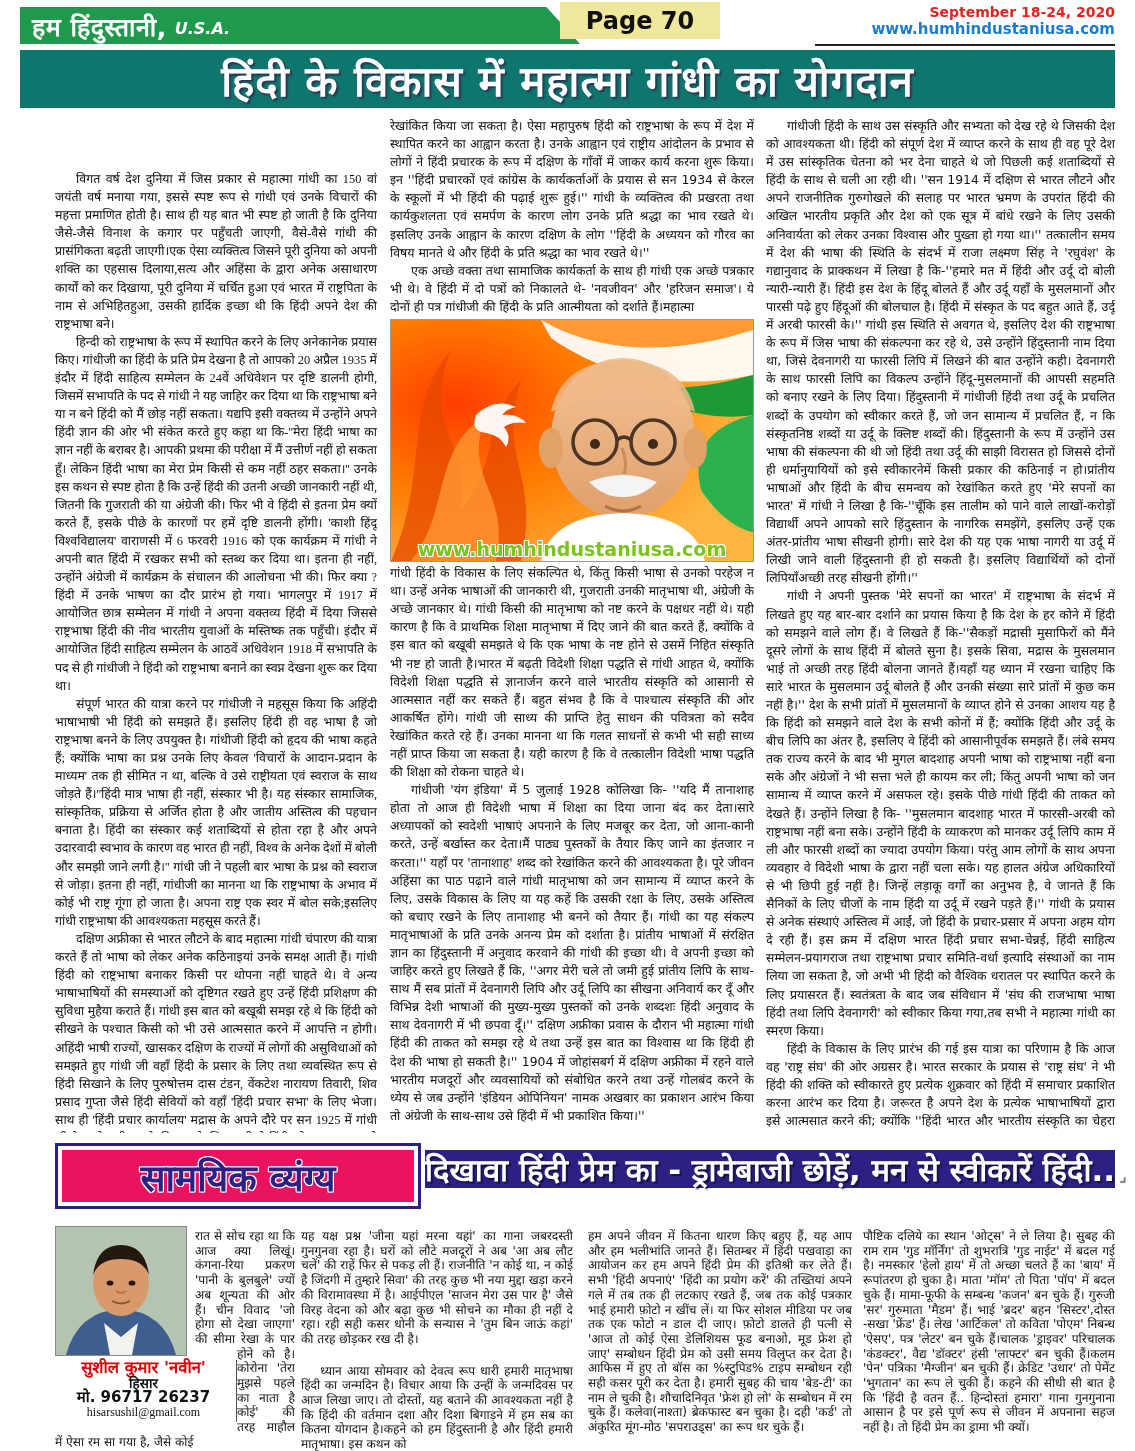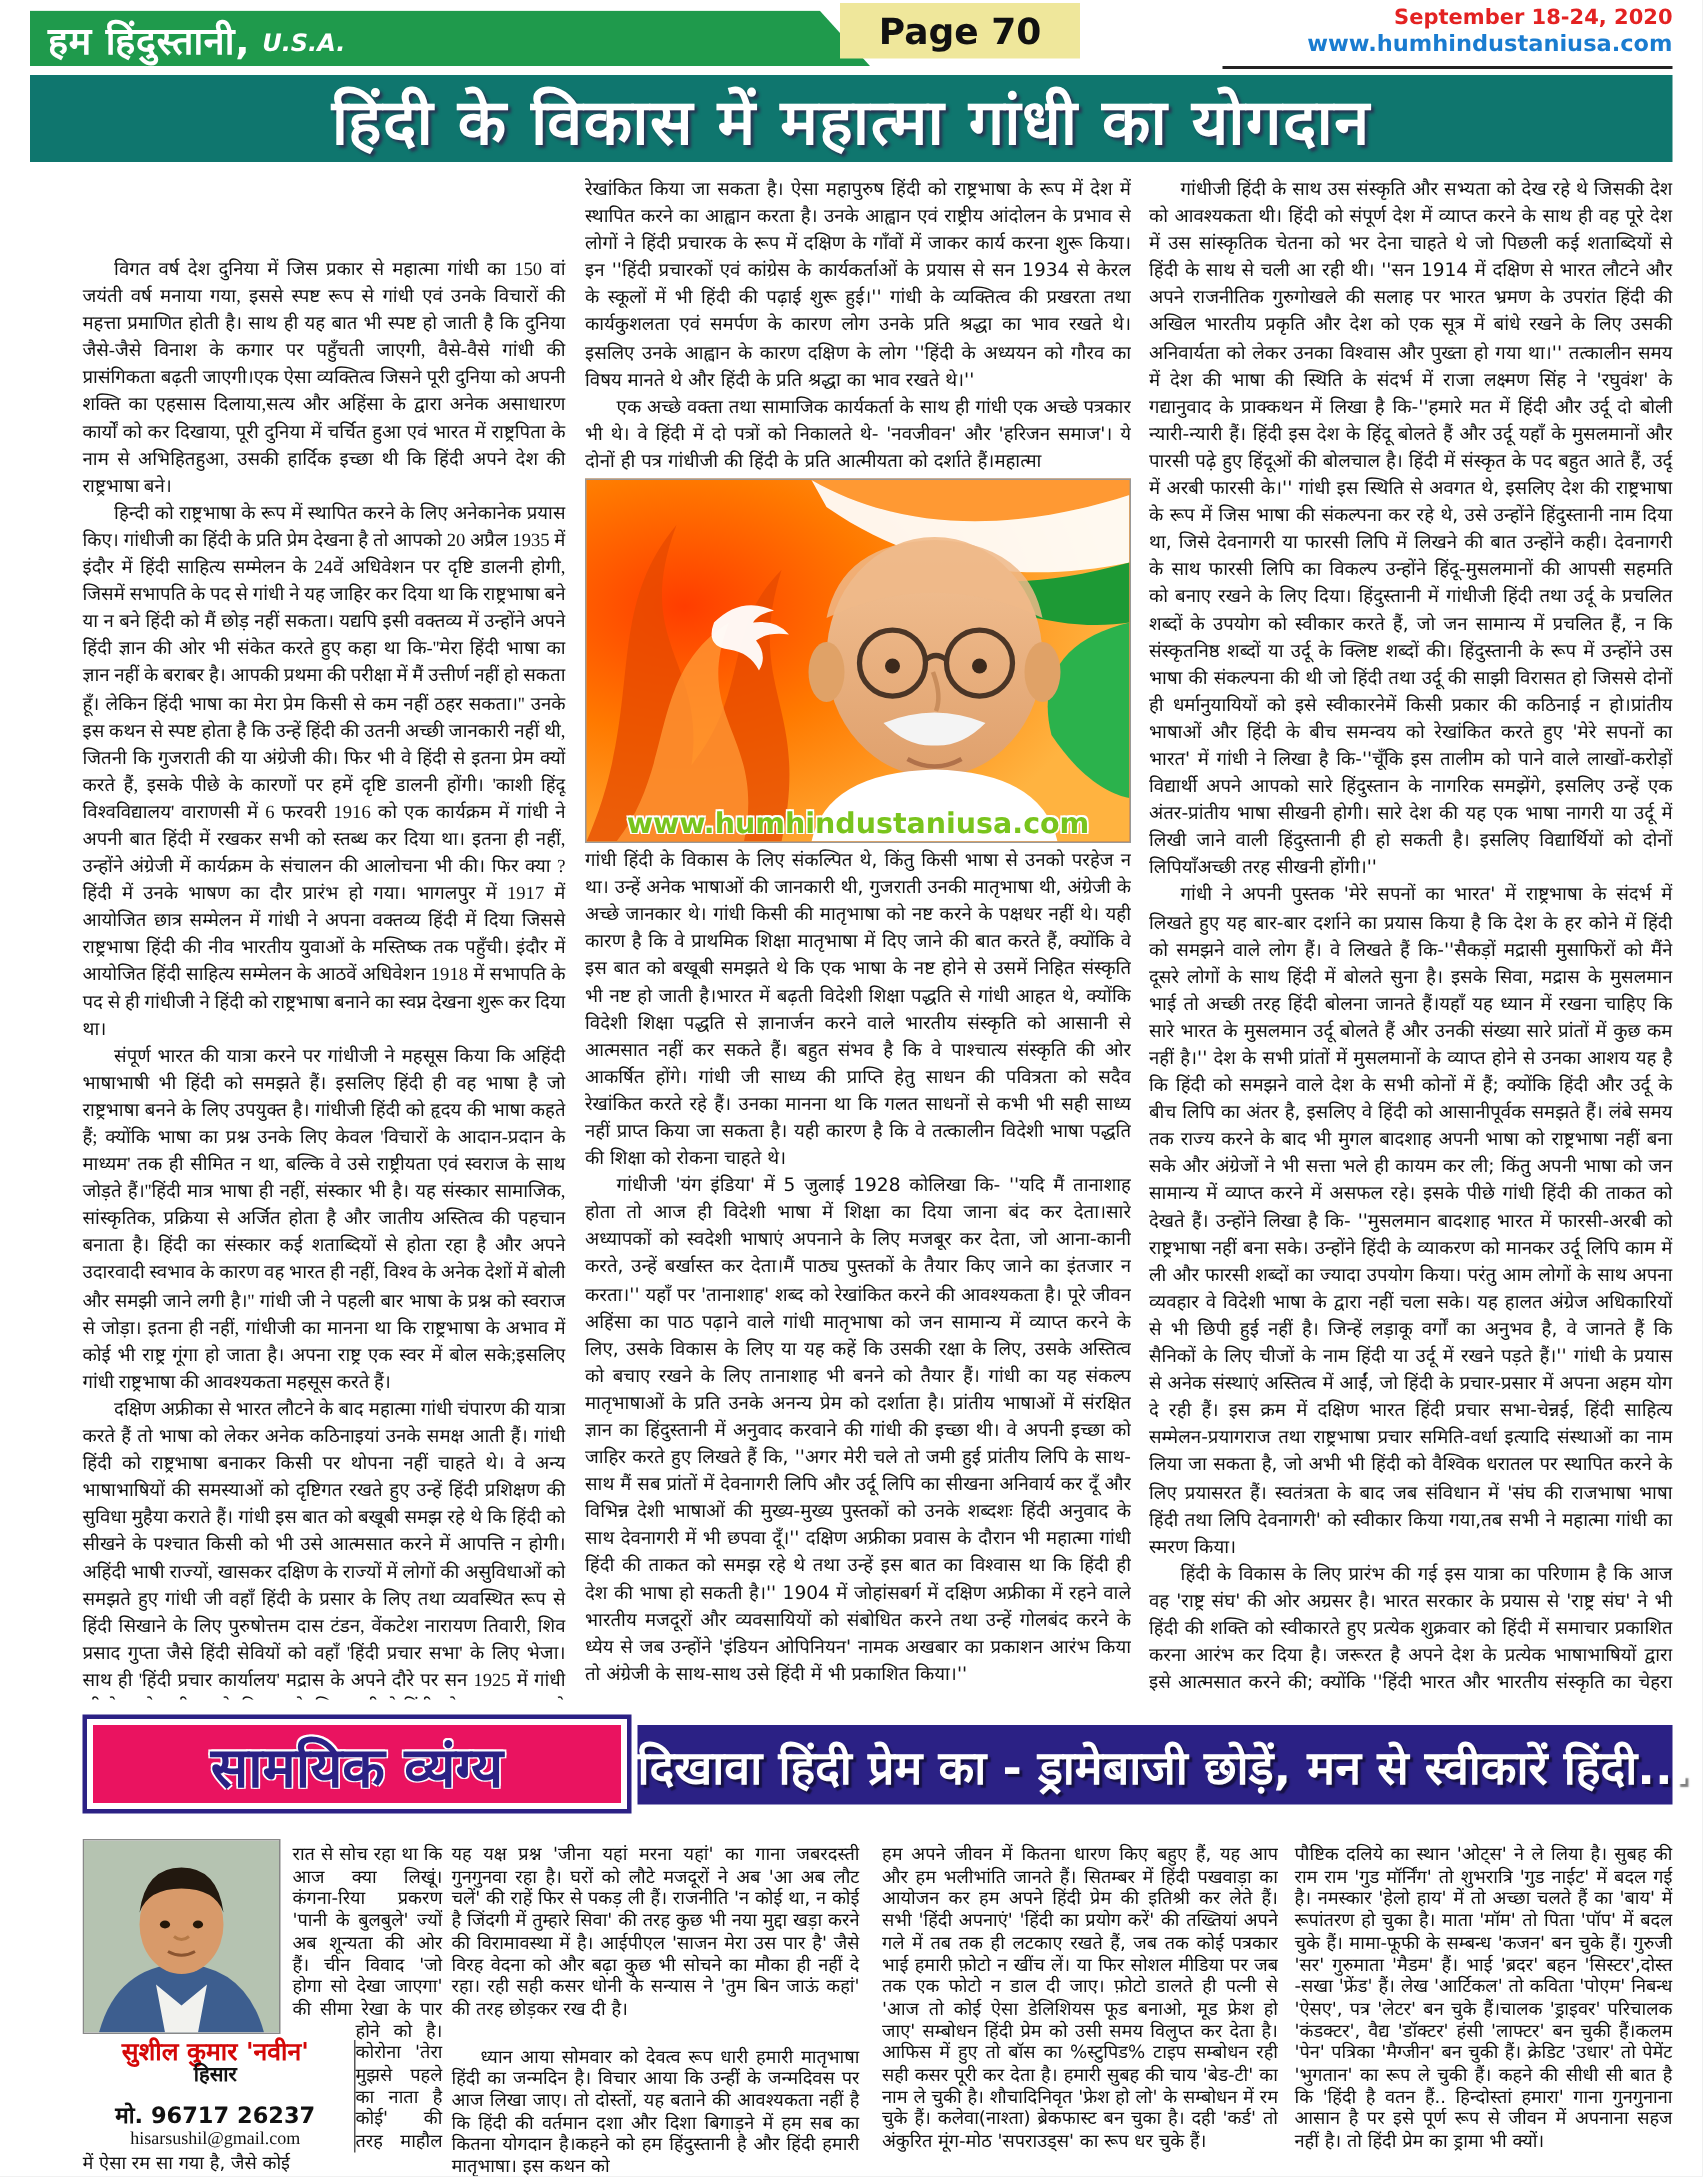--- a/index.html
+++ b/index.html
@@ -45,40 +45,40 @@
   .gandhi svg { display:block; }
   .watermark { position:absolute; left:0; right:0; bottom:3px; text-align:center; font-size:19px; font-weight:bold;
     color:#79c41d; text-shadow:-1px -1px 0 #fff, 1px -1px 0 #fff, -1px 1px 0 #fff, 1px 1px 0 #fff; }
   .col2-bottom { overflow:hidden; }
 
   
   .kicker-box { position:absolute; left:58px; top:1146px; width:360px; height:60px; background:#ea1360;
     border:4px solid #ffffff; outline:3px solid #2b2185; display:flex; align-items:center; justify-content:center; }
   .kicker-box span { color:#2b2185; font-size:37px; font-weight:bold;
     text-shadow:-1px -1px 0 #fff,1px -1px 0 #fff,-1px 1px 0 #fff,1px 1px 0 #fff; }
-  .satire-banner { position:absolute; left:425px; top:1150px; width:690px; height:53px; background:#2b2185;
+  .satire-banner { position:absolute; left:425px; top:1150px; width:690px; height:38px; background:#2b2185;
     display:flex; align-items:center; }
   .satire-banner h2 { color:#fff; font-size:31px; font-weight:bold; white-space:nowrap;
     text-shadow:2px 2px 1px rgba(0,0,0,.5); }
 
   .sat-col { position:absolute; top:1212px; height:239px; font-size:12.1px; line-height:14.7px;
     text-align:justify; color:#111; overflow:hidden; }
   .sat-col .para { text-indent:1.6em;margin-top:17px; }
   .sat-col .para:first-child { text-indent:0; }
   .satA { left:55px;  width:240px; }
   .satB { left:301px; width:272px; }
   .satC { left:588px; width:264px; }
   .satD { left:863px; width:252px; }
 
   .photo { float:left; width:132px; height:130px; margin:14px 8px 4px 0; border:1px solid #888; overflow:hidden; }
   .author-box { float:left; clear:left; width:182px; text-align:center; border-right:1.5px solid #555;
     padding:1px 4px 2px 0; }
   .author-name { color:#d40808; font-size:16.5px; font-weight:bold; white-space:nowrap; }
   .author-city { font-size:13.5px; font-weight:bold; }
-  .author-phone { font-size:15px; font-weight:bold;margin-top:13px; }
+  .author-phone { font-size:15px; font-weight:bold; }
   .author-email { font-size:12px; font-family:"Liberation Serif", serif; }
   .tail-line { clear:both; padding-top:2px; font-size:12.1px; white-space:nowrap; }
 </style>
 </head>
 <body>
 
 <div class="page">
 
   <div class="green-banner">
     <span class="mast-main">हम हिंदुस्तानी,</span>

